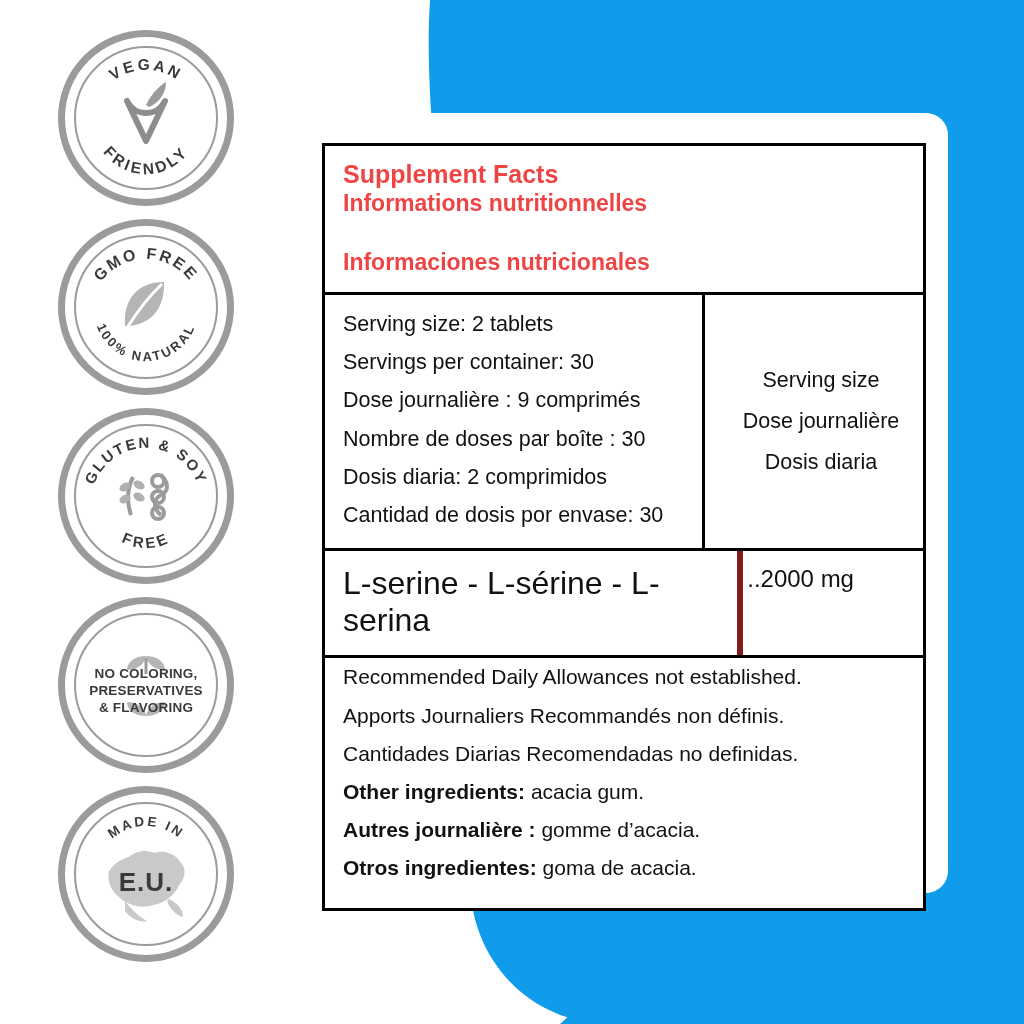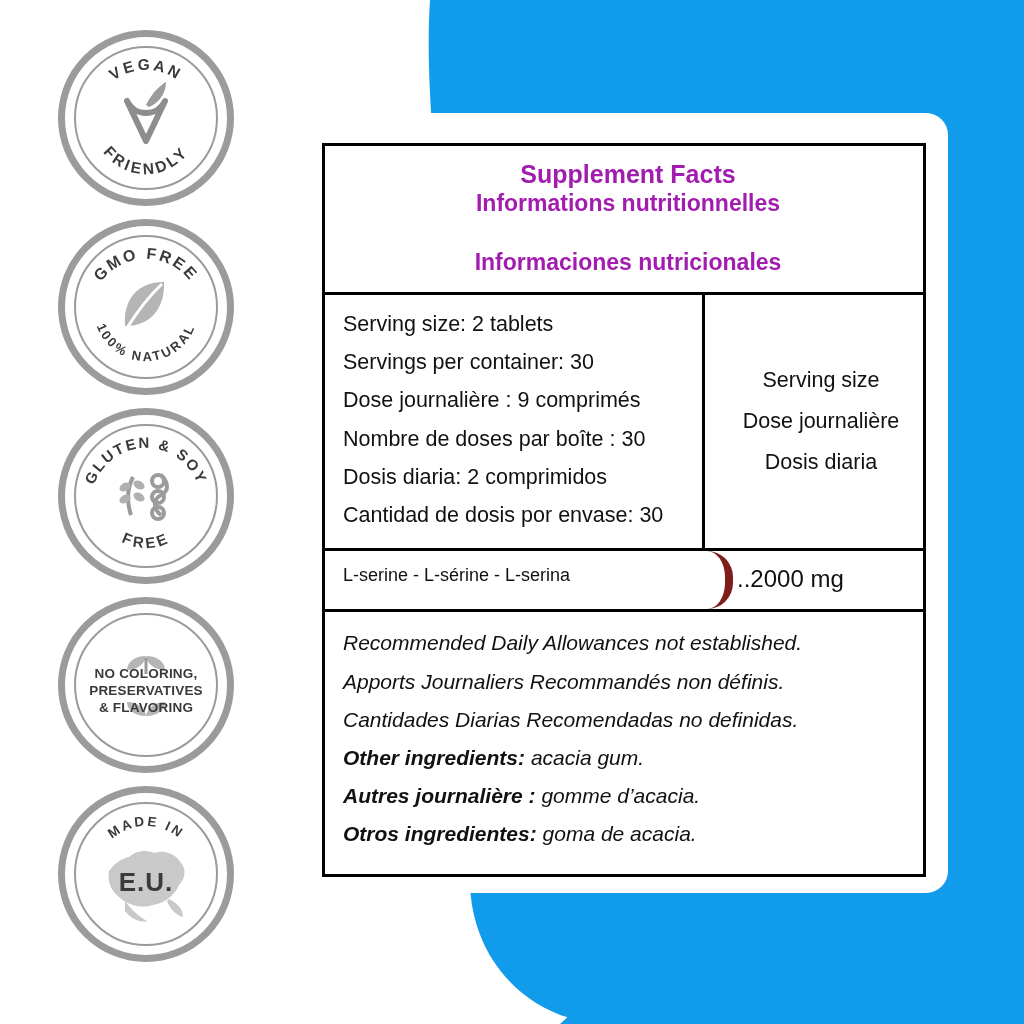--- a/index.html
+++ b/index.html
@@ -93,24 +93,23 @@
     position: absolute;
     left: 322px;
     top: 143px;
     width: 604px;
     background: #ffffff;
     border: 3px solid #000000;
     box-sizing: border-box;
     z-index: 7;
   }
   .facts-title {
-    text-align: center;
     padding: 14px 10px 16px 18px;
     font-weight: bold;
-    color: #a21caf;
+    color: #ef4444;
   }
   .facts-title div { line-height: 1.18; }
   .t1 { font-size: 25px; }
   .t2 { font-size: 23px; }
   .t3 { font-size: 23px; margin-top: 32px; }
 
   .rule {
     border-top: 3px solid #000;
   }
   .serving-row {
@@ -144,37 +143,35 @@
     line-height: 1.25;
   }
 
   .amount-row {
     display: flex;
     align-items: stretch;
   }
   .amount-left {
     flex: 1 1 auto;
     padding: 14px 14px 16px 18px;
-    border-right: 8px solid #7f1d1d;
-    font-size: 18px;
-    color: #111;
-    border-radius: 26px;
+    border-right: 6px solid #7f1d1d;
+    font-size: 32px;
+    color: #111;
   }
   .amount-right {
     width: 190px;
     box-sizing: border-box;
     padding: 14px 10px 16px 4px;
     font-size: 24px;
     color: #111;
     text-align: left;
   }
 
   .notes {
-    padding: 12px 16px 20px 18px;
-    font-style: italic;
+    padding: 0 16px 20px 18px;
   }
   .notes div {
     font-size: 21px;
     color: #111;
     line-height: 1.82;
   }
   .notes b { font-weight: bold; }
 </style>
 </head>
 <body>

